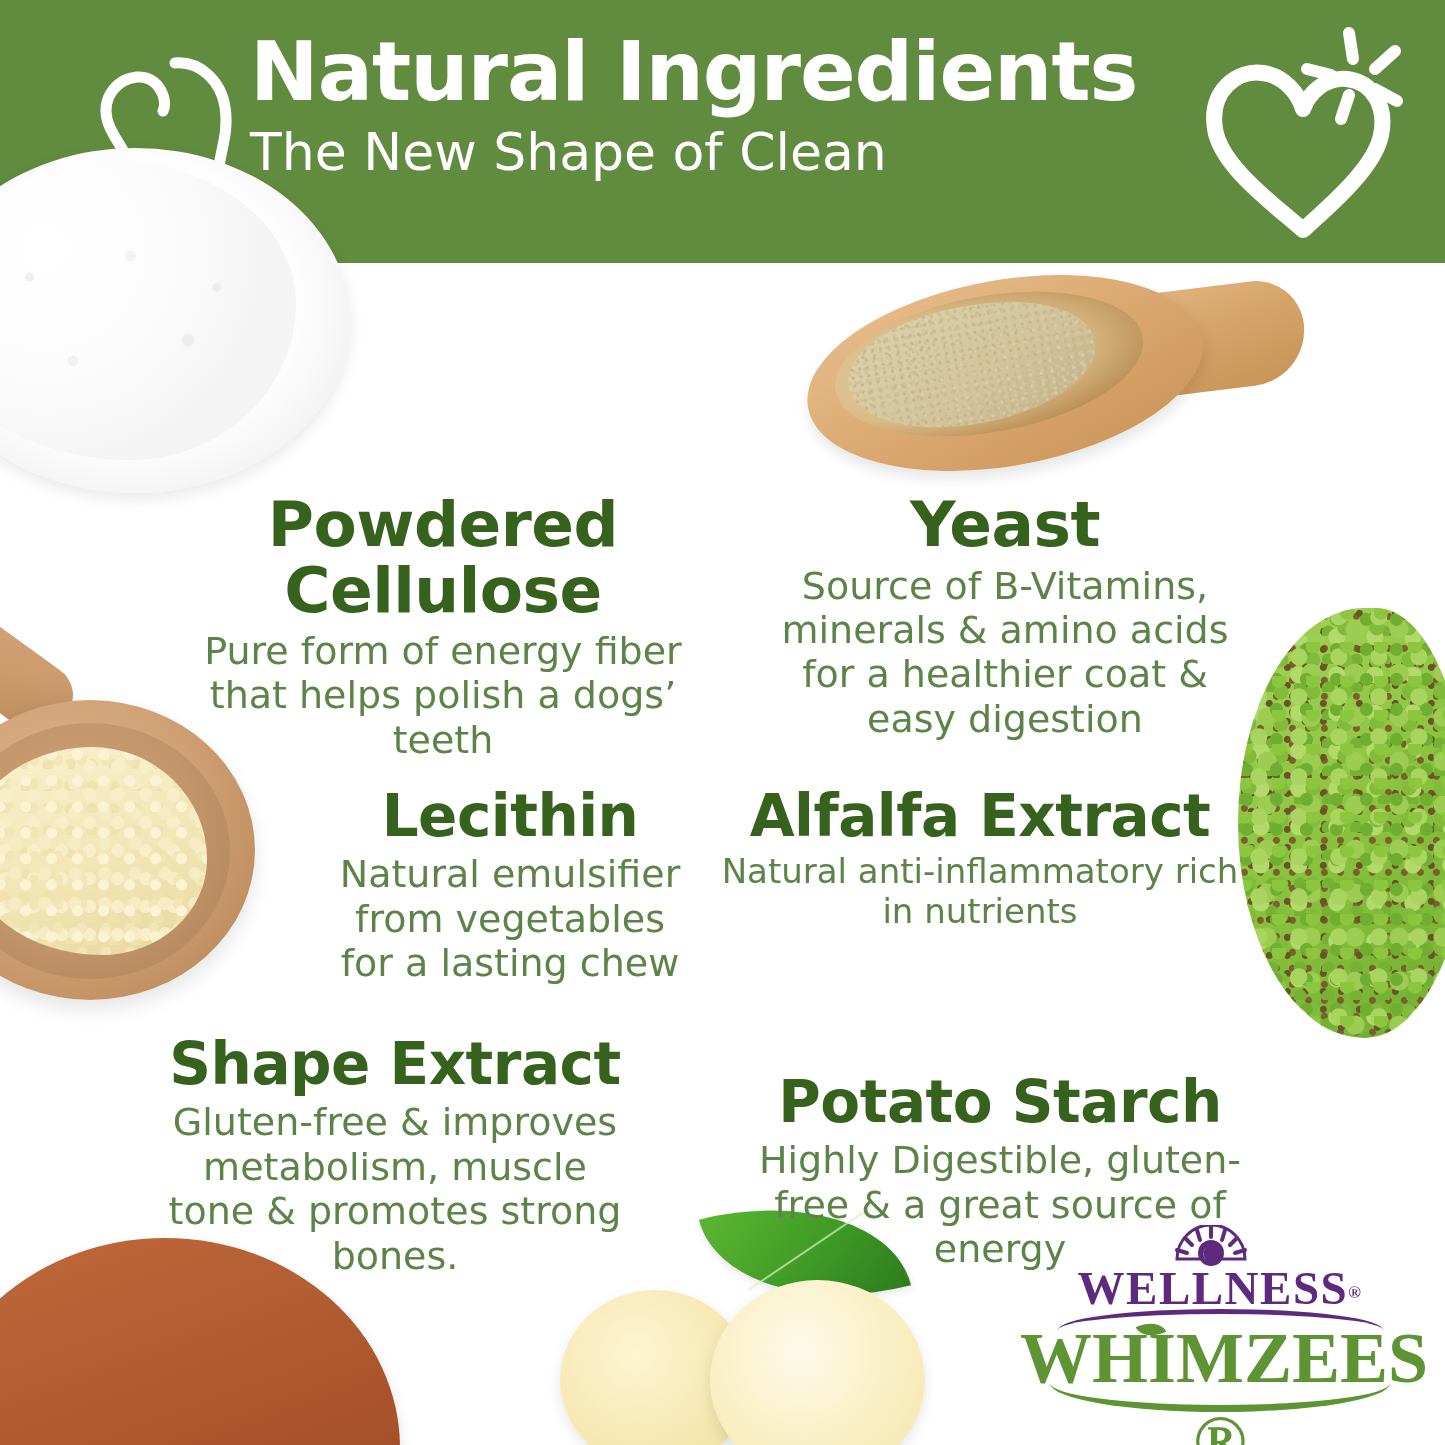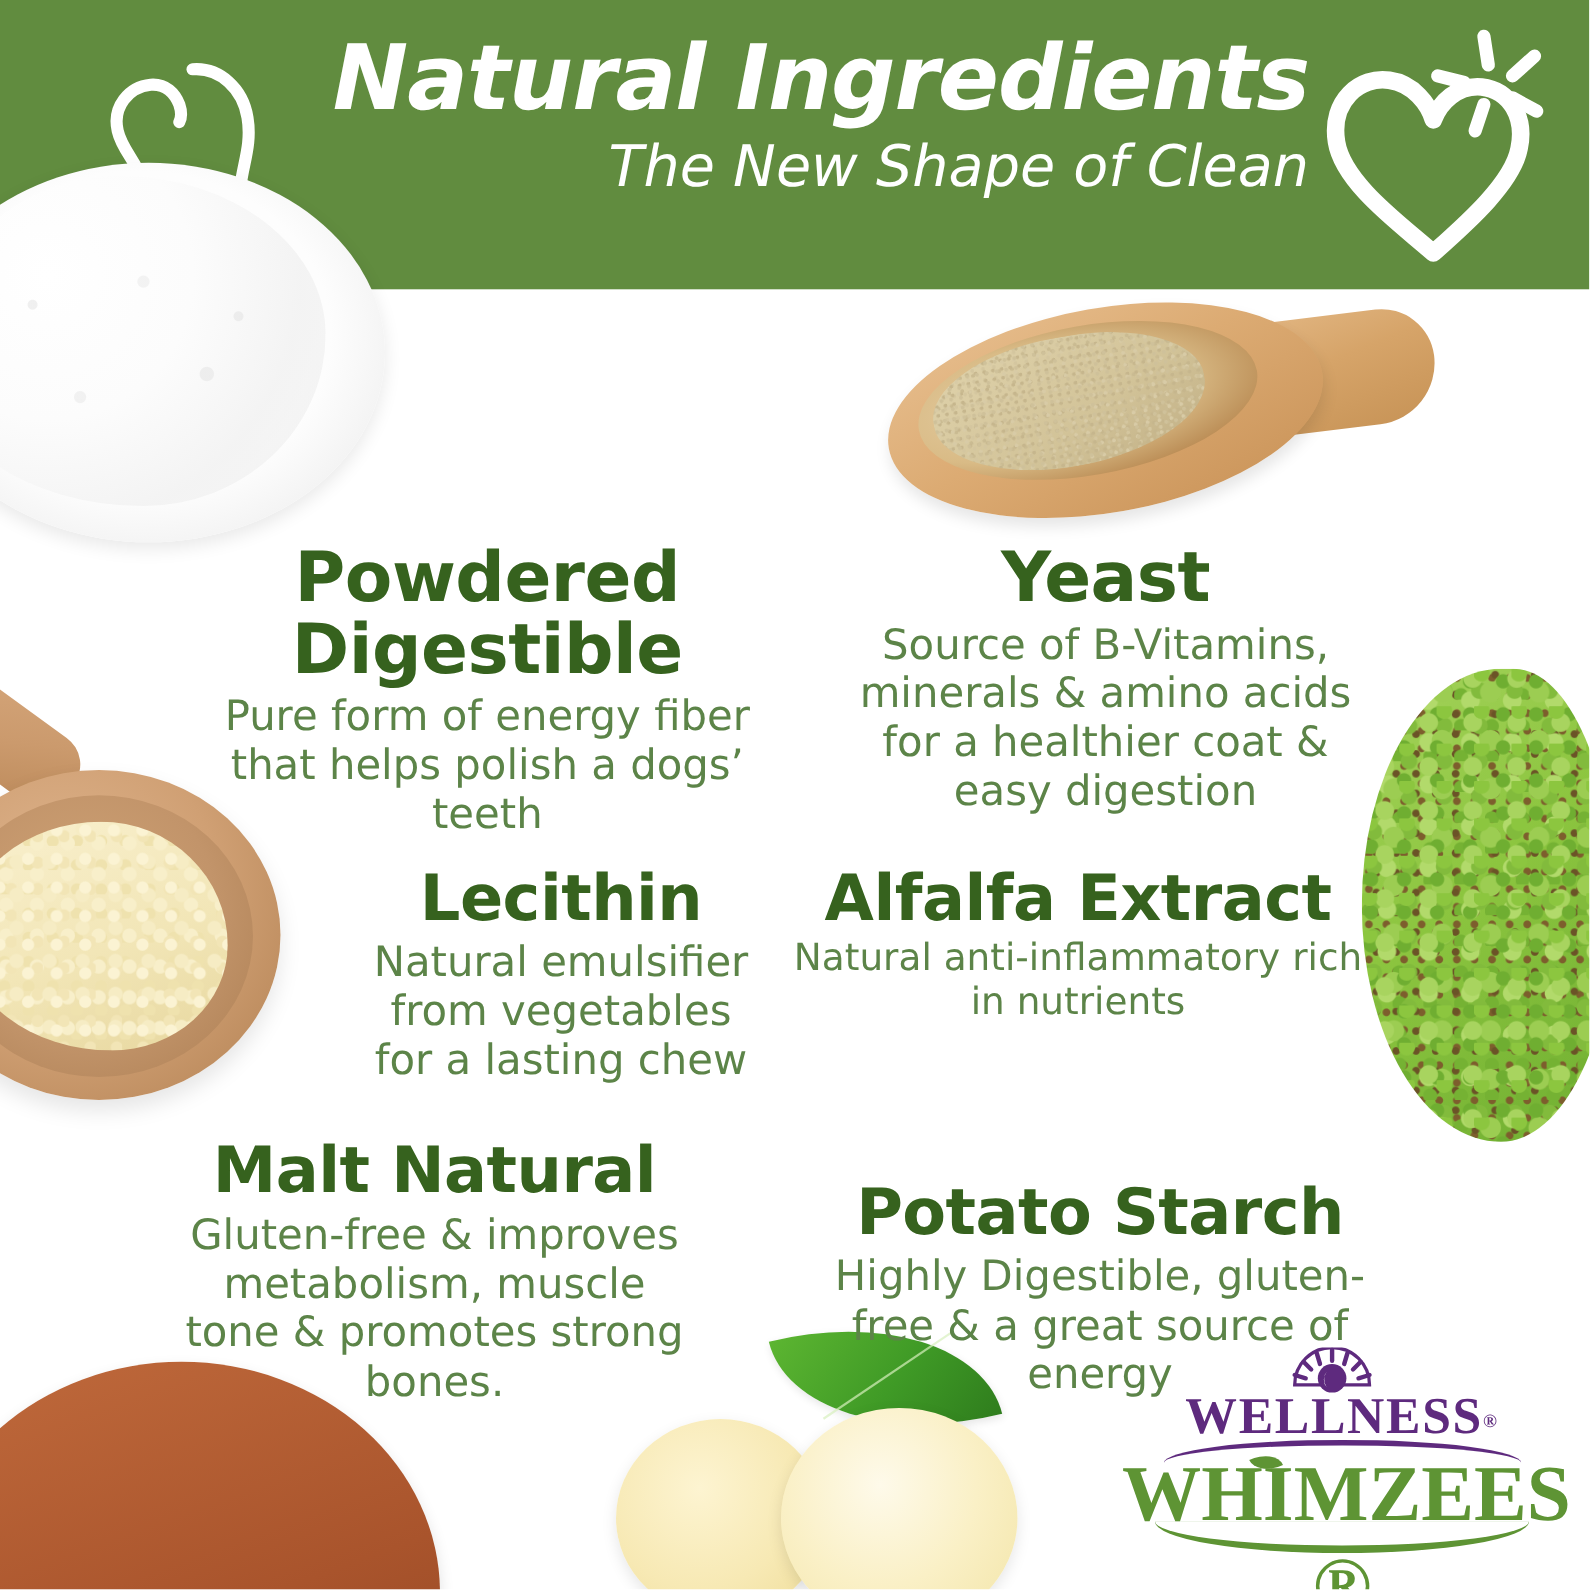--- a/index.html
+++ b/index.html
@@ -24,22 +24,21 @@
     left: 0; top: 0;
     width: 1445px;
     height: 263px;
     background: #618C3F;
     overflow: hidden;
   }
   .header-titles {
     position: absolute;
     left: 250px; top: 30px;
     width: 940px;
-    text-align: right;
-    font-style: italic;
+    text-align: left;
   }
   .header-title {
     color: #ffffff;
     font-size: 82px;
     font-weight: 700;
     letter-spacing: -1px;
     line-height: 1.02;
     margin: 0;
     white-space: nowrap;
   }
@@ -436,41 +435,41 @@
     <div class="grains"></div>
   </div>
 
   <div class="photo potatoes">
     <div class="leaf"></div>
     <div class="slice slice-a"></div>
     <div class="slice slice-b"></div>
   </div>
 
   <div class="block" id="b-cellulose">
-    <p class="ing-title">Powdered Digestible</p>
+    <p class="ing-title">Powdered Cellulose</p>
     <p class="ing-desc">Pure form of energy fiber that helps polish a dogs’ teeth</p>
   </div>
 
   <div class="block" id="b-lecithin">
     <p class="ing-title">Lecithin</p>
     <p class="ing-desc">Natural emulsifier from vegetables for a lasting chew</p>
   </div>
 
   <div class="block" id="b-yeast">
     <p class="ing-title">Yeast</p>
     <p class="ing-desc">Source of B-Vitamins, minerals &amp; amino acids for a healthier coat &amp; easy digestion</p>
   </div>
 
   <div class="block" id="b-alfalfa">
     <p class="ing-title">Alfalfa Extract</p>
     <p class="ing-desc">Natural anti-inflammatory rich in nutrients</p>
   </div>
 
   <div class="block" id="b-malt">
-    <p class="ing-title">Malt Natural</p>
+    <p class="ing-title">Shape Extract</p>
     <p class="ing-desc">Gluten-free &amp; improves metabolism, muscle tone &amp; promotes strong bones.</p>
   </div>
 
   <div class="block" id="b-potato">
     <p class="ing-title">Potato Starch</p>
     <p class="ing-desc">Highly Digestible, gluten-free &amp; a great source of energy</p>
   </div>
 
   <div class="logo">
     <span class="logo-sun">

